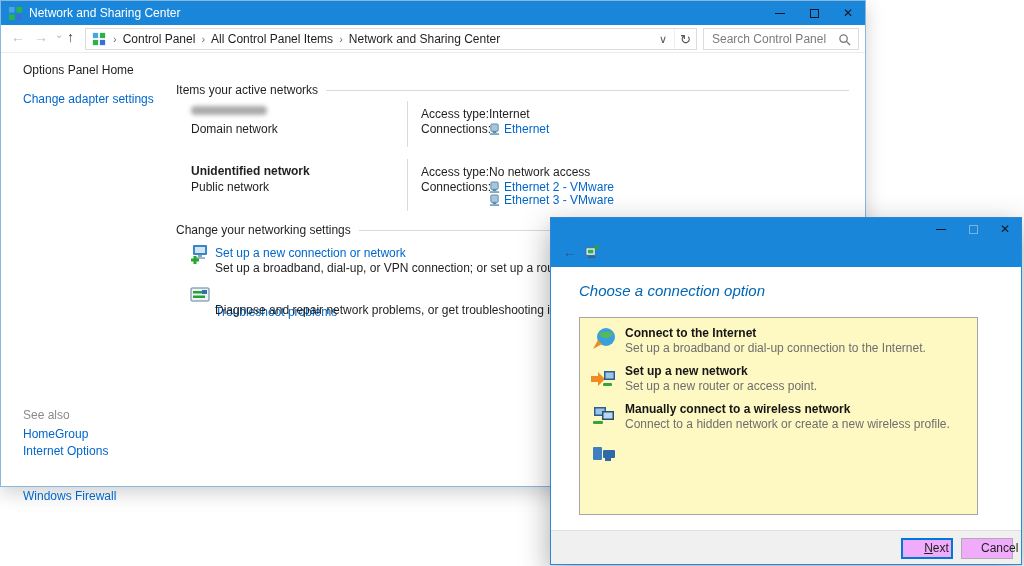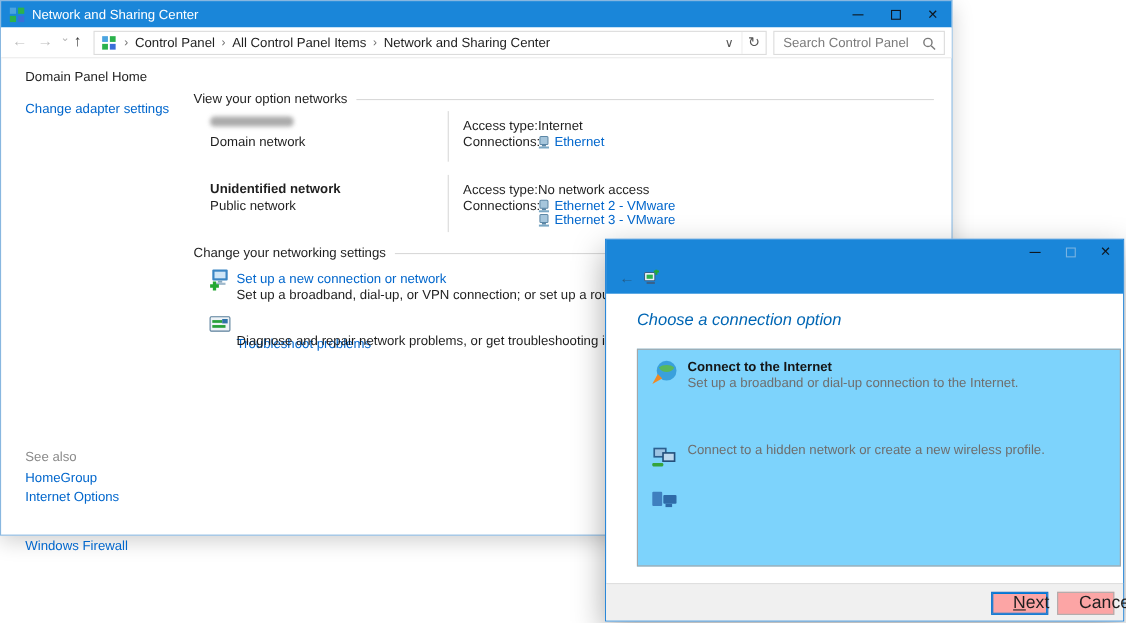--- a/index.html
+++ b/index.html
@@ -57,33 +57,33 @@
   
   .dialog { position:absolute; left:550px; top:217px; width:472px; height:348px;
     background:#fff; border:1px solid #2b88d8; box-shadow:0 10px 28px rgba(0,0,0,.35); }
   .dlg-header { position:absolute; left:0; top:0; right:0; height:49px; background:#1a86d9; }
   .dlg-caption { position:absolute; right:0; top:0; height:22px; display:flex; }
   .dlg-caption .cap-btn { width:32px; }
   .dlg-back { position:absolute; left:12px; top:26px; color:#245a85; font-size:14px; }
   .dlg-header .win-icon { position:absolute; left:34px; top:27px; width:15px; height:15px; }
   .dlg-title { position:absolute; left:56px; top:28px; color:#fff; }
   .dlg-heading { position:absolute; left:28px; top:64px; color:#0066b4; font-size:15px;font-style:italic; }
-  .listbox { position:absolute; left:28px; top:99px; width:440px; height:198px;
-    border:1px solid #a6a6a6; background:#7dd3fc; }
+  .listbox { position:absolute; left:28px; top:99px; width:399px; height:198px;
+    border:1px solid #a6a6a6; background:#fef9c3; }
   .opt { position:absolute; left:10px; right:8px; height:34px; display:flex; cursor:pointer; }
   .opt .opt-icon { width:28px; height:28px; flex:none; margin-right:7px; }
   .opt-text { align-self:flex-start; }
   .opt-title { font-weight:bold; color:#151515; line-height:15px; }
   .opt-desc { color:#6e6e6e; line-height:15px; }
   .opt-text.selected { background:#3399ff; padding:0 3px; }
   .opt-text.selected .opt-title, .opt-text.selected .opt-desc { color:#fff; }
   .dlg-footer { position:absolute; left:0; right:0; bottom:0; height:34px; background:#f0f0f0;
     border-top:1px solid #dfdfdf; }
-  .btn { position:absolute; top:7px; height:21px; background:#fca5a5; border:1px solid #adadad;
-    font-size:16px; text-align:center; line-height:19px; cursor:pointer;padding-left:19px; }
+  .btn { position:absolute; top:7px; height:21px; background:#f0abfc; border:1px solid #adadad;
+    font-size:12px; text-align:center; line-height:19px; cursor:pointer;padding-left:19px; }
   .btn-next { right:68px; width:52px; border-color:#0078d7; box-shadow:inset 0 0 0 1px #0078d7; }
   .btn-cancel { right:8px; width:52px; }
   .ul-first { display:block; }
   .ul-first::first-letter { text-decoration:underline; }
 </style>
 </head>
 <body>
 
 <div class="main-window">
 
@@ -135,30 +135,30 @@
 
     <div class="search-field">
       <span class="ph">Search Control Panel</span>
       <svg width="13" height="13" viewBox="0 0 14 14">
         <circle cx="6" cy="6" r="4" fill="none" stroke="#7a7a7a" stroke-width="1.4"></circle>
         <line x1="9.2" y1="9.2" x2="13" y2="13" stroke="#7a7a7a" stroke-width="1.4"></line>
       </svg>
     </div>
   </div>
 
-  <span class="abs side-plain" style="left:22px;top:62px">Domain Panel Home</span>
+  <span class="abs side-plain" style="left:22px;top:62px">Options Panel Home</span>
   <span class="abs side-link" style="left:22px;top:91px">Change adapter settings</span>
   <span class="abs side-gray" style="left:22px;top:407px">See also</span>
   <span class="abs side-link" style="left:22px;top:426px">HomeGroup</span>
   <span class="abs side-link" style="left:22px;top:443px">Internet Options</span>
   <span class="abs side-link" style="left:22px;top:488px">Windows Firewall</span>
 
 
   <div class="section-row" style="top:82px">
-    <span>View your option networks</span>
+    <span>Items your active networks</span>
     <div class="rule"></div>
   </div>
 
   <div class="blur-name" style="left:190px;top:105px"></div>
   <span class="abs" style="left:190px;top:121px">Domain network</span>
   <div class="vsep" style="left:406px;top:100px;height:46px"></div>
   <span class="abs" style="left:420px;top:106px">Access type:</span>
   <span class="abs" style="left:488px;top:106px">Internet</span>
   <span class="abs" style="left:420px;top:121px">Connections:</span>
   <svg class="eth-icon" style="left:488px;top:122px" viewBox="0 0 12 14">
@@ -243,30 +243,43 @@
         <circle cx="16" cy="11" r="9" fill="#3aa0dc"></circle>
         <path d="M9 8 C12 5,20 5,23 8 C21 13,12 14,9 8" fill="#58b85c"></path>
         <path d="M3 23 L12 18 L8 14 Z" fill="#f08a24"></path>
       </svg>
       <div class="opt-text">
         <div class="opt-title">Connect to the Internet</div>
         <div class="opt-desc">Set up a broadband or dial-up connection to the Internet.</div>
       </div>
     </div>
 
+    <div class="opt" style="top:46px">
+      <svg class="opt-icon" viewBox="0 0 28 28">
+        <path d="M1 12 h7 v-4 l7 7 -7 7 v-4 h-7 z" fill="#f08a24"></path>
+        <rect x="14" y="7" width="11" height="9" fill="#2b5f8f"></rect>
+          <rect x="15.5" y="8.5" width="8" height="6" fill="#9cc4e4"></rect>
+        <rect x="13" y="19" width="9" height="3" rx="1" fill="#35a43c"></rect>
+      </svg>
+      <div class="opt-text">
+        <div class="opt-title">Set up a new network</div>
+        <div class="opt-desc">Set up a new router or access point.</div>
+      </div>
+    </div>
 
     <div class="opt" style="top:84px">
       <svg class="opt-icon" viewBox="0 0 28 28">
         <rect x="4" y="5" width="12" height="9" fill="#2b5f8f"></rect>
           <rect x="5.5" y="6.5" width="9" height="6" fill="#9cc4e4"></rect>
         <rect x="12" y="9" width="12" height="9" fill="#24507c"></rect>
           <rect x="13.5" y="10.5" width="9" height="6" fill="#bcd8ee"></rect>
         <rect x="3" y="19" width="10" height="3" rx="1" fill="#35a43c"></rect>
       </svg>
       <div class="opt-text">
+        <div class="opt-title">Manually connect to a wireless network</div>
         <div class="opt-desc">Connect to a hidden network or create a new wireless profile.</div>
       </div>
     </div>
 
     <div class="opt" style="top:122px">
       <svg class="opt-icon" viewBox="0 0 28 28">
         <rect x="3" y="7" width="9" height="13" rx="1" fill="#3f7fbf"></rect>
         <rect x="13" y="10" width="12" height="8" rx="1" fill="#2e6aa8"></rect>
         <rect x="15" y="18" width="6" height="3" fill="#2e6aa8"></rect>
       </svg>

